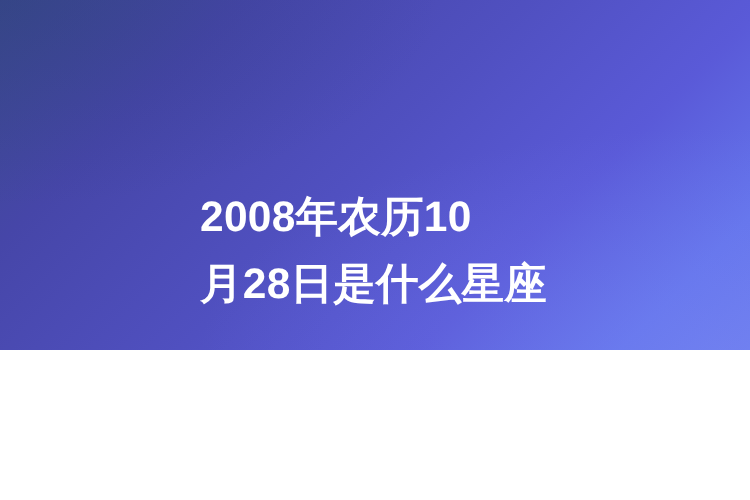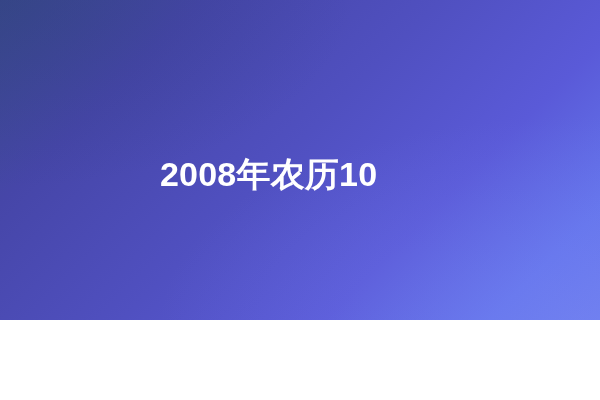--- a/index.html
+++ b/index.html
@@ -5,21 +5,21 @@
 <style>
   html, body {
     margin: 0;
     padding: 0;
     background: #ffffff;
   }
 
   #stage {
     position: relative;
     width: 600px;
-    height: 320px;
+    height: 280px;
     overflow: hidden;
     font-family: "Liberation Sans", "DejaVu Sans", sans-serif;
     
     background-color: #5252c4;
     background-image:
       linear-gradient(135deg,
         #3b4a8c 0%,
         #4646a8 22%,
         #5050c0 48%,
         #5a5ad8 70%,
@@ -56,15 +56,16 @@
     white-space: nowrap;
   }
 </style>
 </head>
 <body>
 
 <div id="stage">
 
   <div id="headline-block">
     <span class="headline-line">2008年农历10</span>
+    <span class="headline-line">月28日是什么星座</span>
   </div>
 
 </div>
 
 </body></html>

